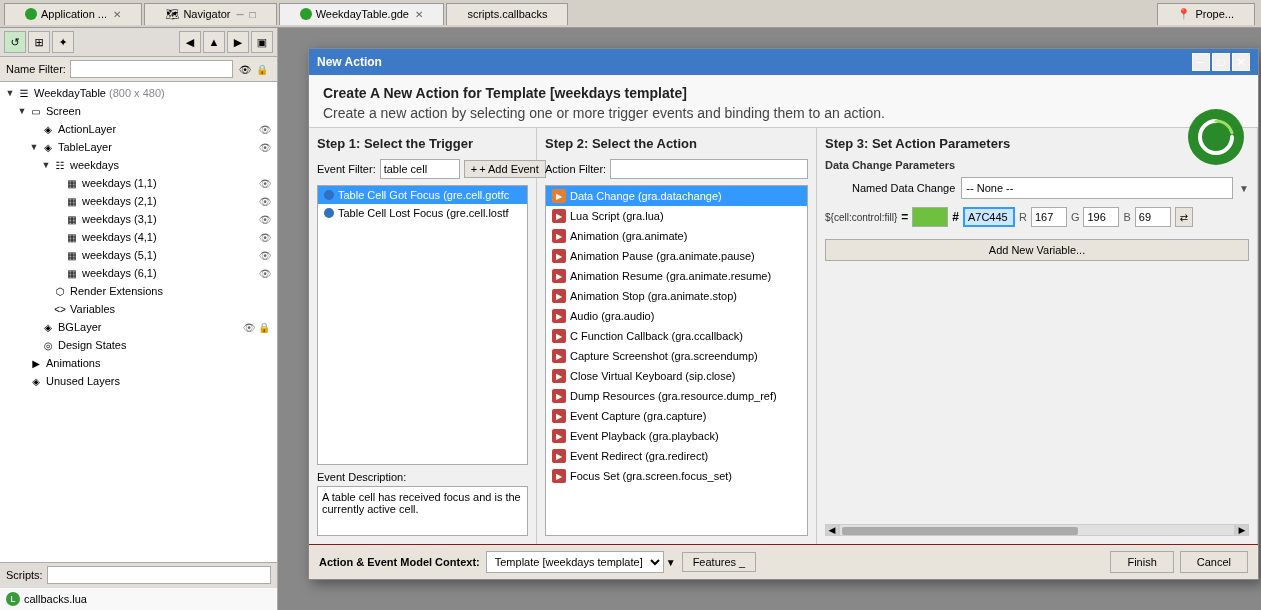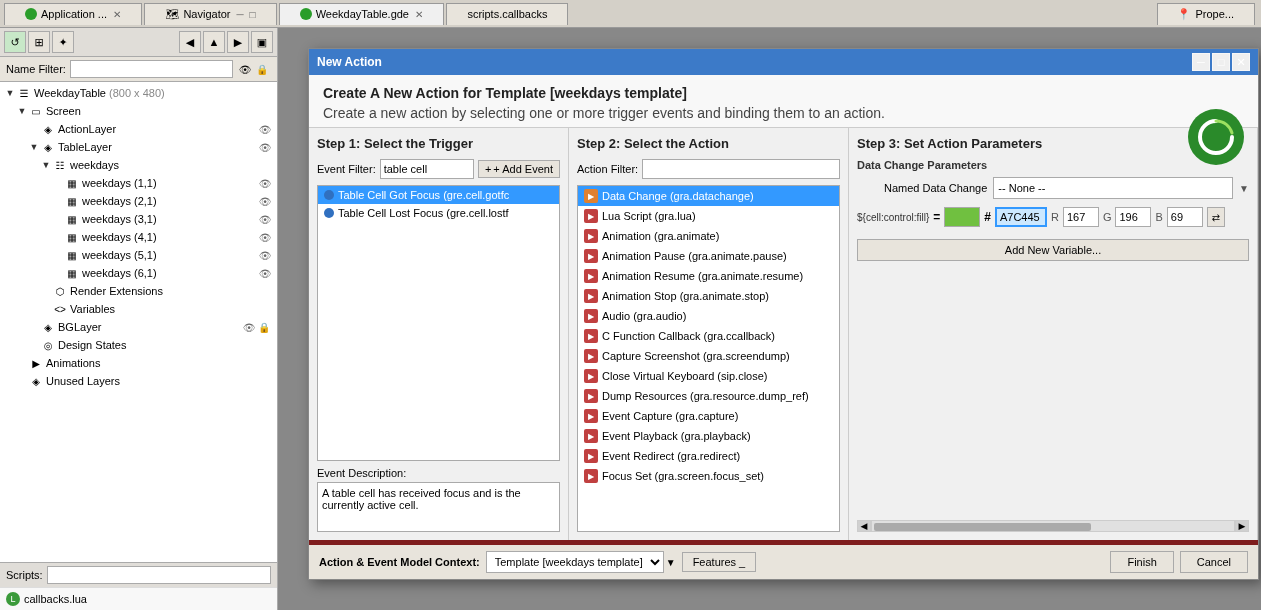--- a/index.html
+++ b/index.html
@@ -53,21 +53,21 @@
     .modal-header { padding: 10px 14px 6px; border-bottom: 1px solid #ccc; background: #f8f8f8; }
     .modal-header-title { font-size: 14px; font-weight: bold; color: #222; margin-bottom: 4px; }
     .modal-header-sub { font-size: 14px; color: #444; }
     .modal-logo { position: absolute; right: 14px; top: 60px; width: 56px; height: 56px; background: #2a8a2a; border-radius: 50%; display: flex; align-items: center; justify-content: center; }
     .modal-logo svg { width: 40px; height: 40px; }
 
     .modal-body { display: flex; flex: 1; overflow: hidden; }
 
     
     .step-panel { display: flex; flex-direction: column; border-right: 1px solid #ccc; padding: 8px; }
-    .step-panel-1 { width: 260px; }
+    .step-panel-1 { width: 228px; }
     .step-panel-2 { width: 280px; }
     .step-panel-3 { flex: 1; }
 
     .step-title { font-size: 13px; font-weight: bold; color: #222; margin-bottom: 8px; }
 
     
     .filter-row { display: flex; align-items: center; gap: 4px; margin-bottom: 6px; font-size: 11px; }
     .filter-row label { white-space: nowrap; }
     .filter-row input { height: 20px; flex: 1; border: 1px solid #aaa; padding: 0 3px; font-size: 11px; }
     .add-event-btn { display: flex; align-items: center; gap: 2px; padding: 2px 6px; background: #e8e4dc; border: 1px solid #aaa; font-size: 11px; cursor: pointer; white-space: nowrap; }
@@ -103,21 +103,21 @@
     .color-swatch { width: 36px; height: 20px; background: #70c040; border: 1px solid #aaa; cursor: pointer; }
     .hash-symbol { font-size: 12px; font-weight: bold; }
     .hex-input { width: 52px; height: 20px; border: 1px solid #3399ff; background: #cce8ff; padding: 0 3px; font-size: 11px; }
     .rgb-label { font-size: 11px; color: #555; }
     .rgb-input { width: 36px; height: 20px; border: 1px solid #aaa; padding: 0 3px; font-size: 11px; }
     .arrows-btn { width: 18px; height: 20px; border: 1px solid #aaa; background: #e8e4dc; display: flex; align-items: center; justify-content: center; font-size: 10px; cursor: pointer; }
 
     .add-variable-btn { display: block; width: 100%; padding: 4px 8px; background: #e8e4dc; border: 1px solid #aaa; font-size: 11px; text-align: center; cursor: pointer; margin-top: 4px; }
 
     
-    .modal-footer { display: flex; align-items: center; padding: 6px 10px; background: #e8e4dc; border-top: 5px solid #7f1d1d; gap: 6px; }
+    .modal-footer { display: flex; align-items: center; padding: 6px 10px; background: #e8e4dc; border-top: 1px solid #7f1d1d; gap: 6px; }
     .context-label { font-size: 11px; font-weight: bold; }
     .context-select-wrap { display: flex; align-items: center; gap: 2px; }
     .context-select { height: 22px; border: 1px solid #aaa; background: #fff; padding: 0 4px; font-size: 11px; }
     .context-arrow { font-size: 10px; }
     .features-btn { margin-left: auto; padding: 3px 10px; background: #e8e4dc; border: 1px solid #aaa; font-size: 11px; cursor: pointer; }
     .finish-btn { padding: 4px 16px; background: #e8e4dc; border: 1px solid #aaa; font-size: 11px; cursor: pointer; }
     .cancel-btn { padding: 4px 16px; background: #e8e4dc; border: 1px solid #aaa; font-size: 11px; cursor: pointer; }
 
     
     ::-webkit-scrollbar { width: 10px; height: 10px; }

